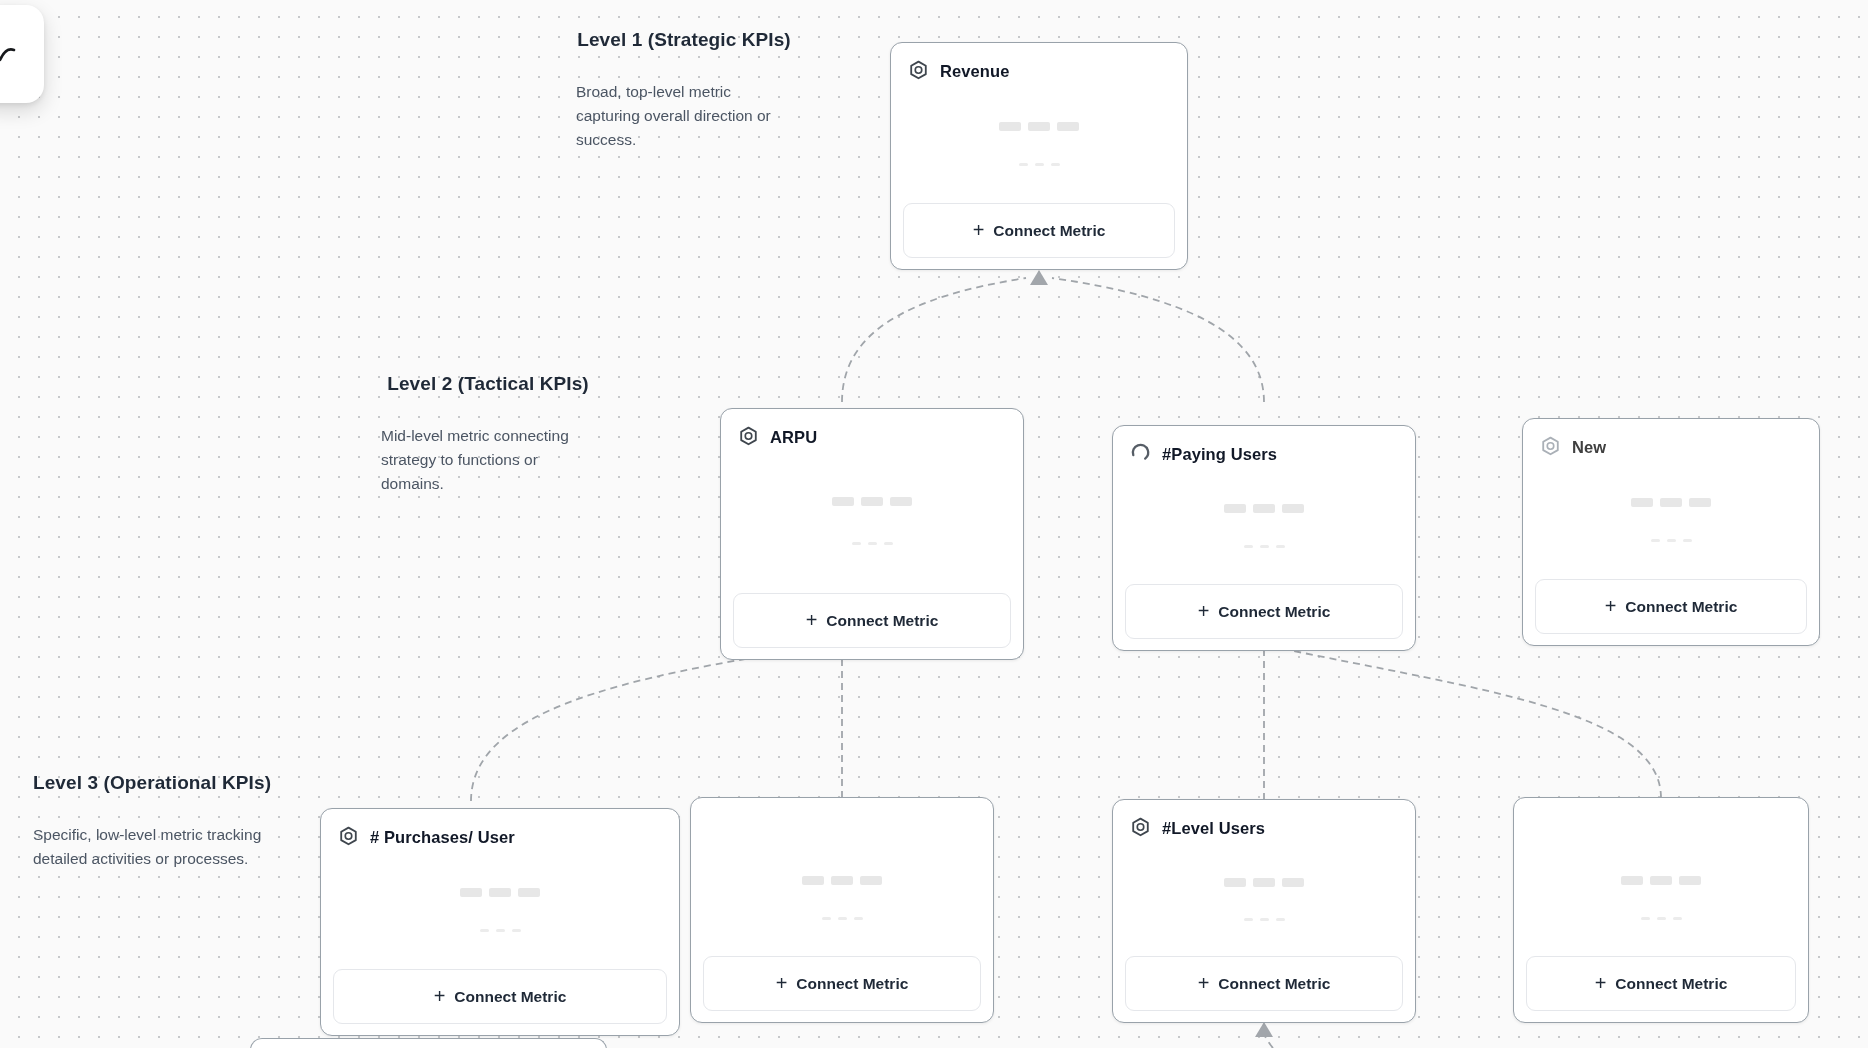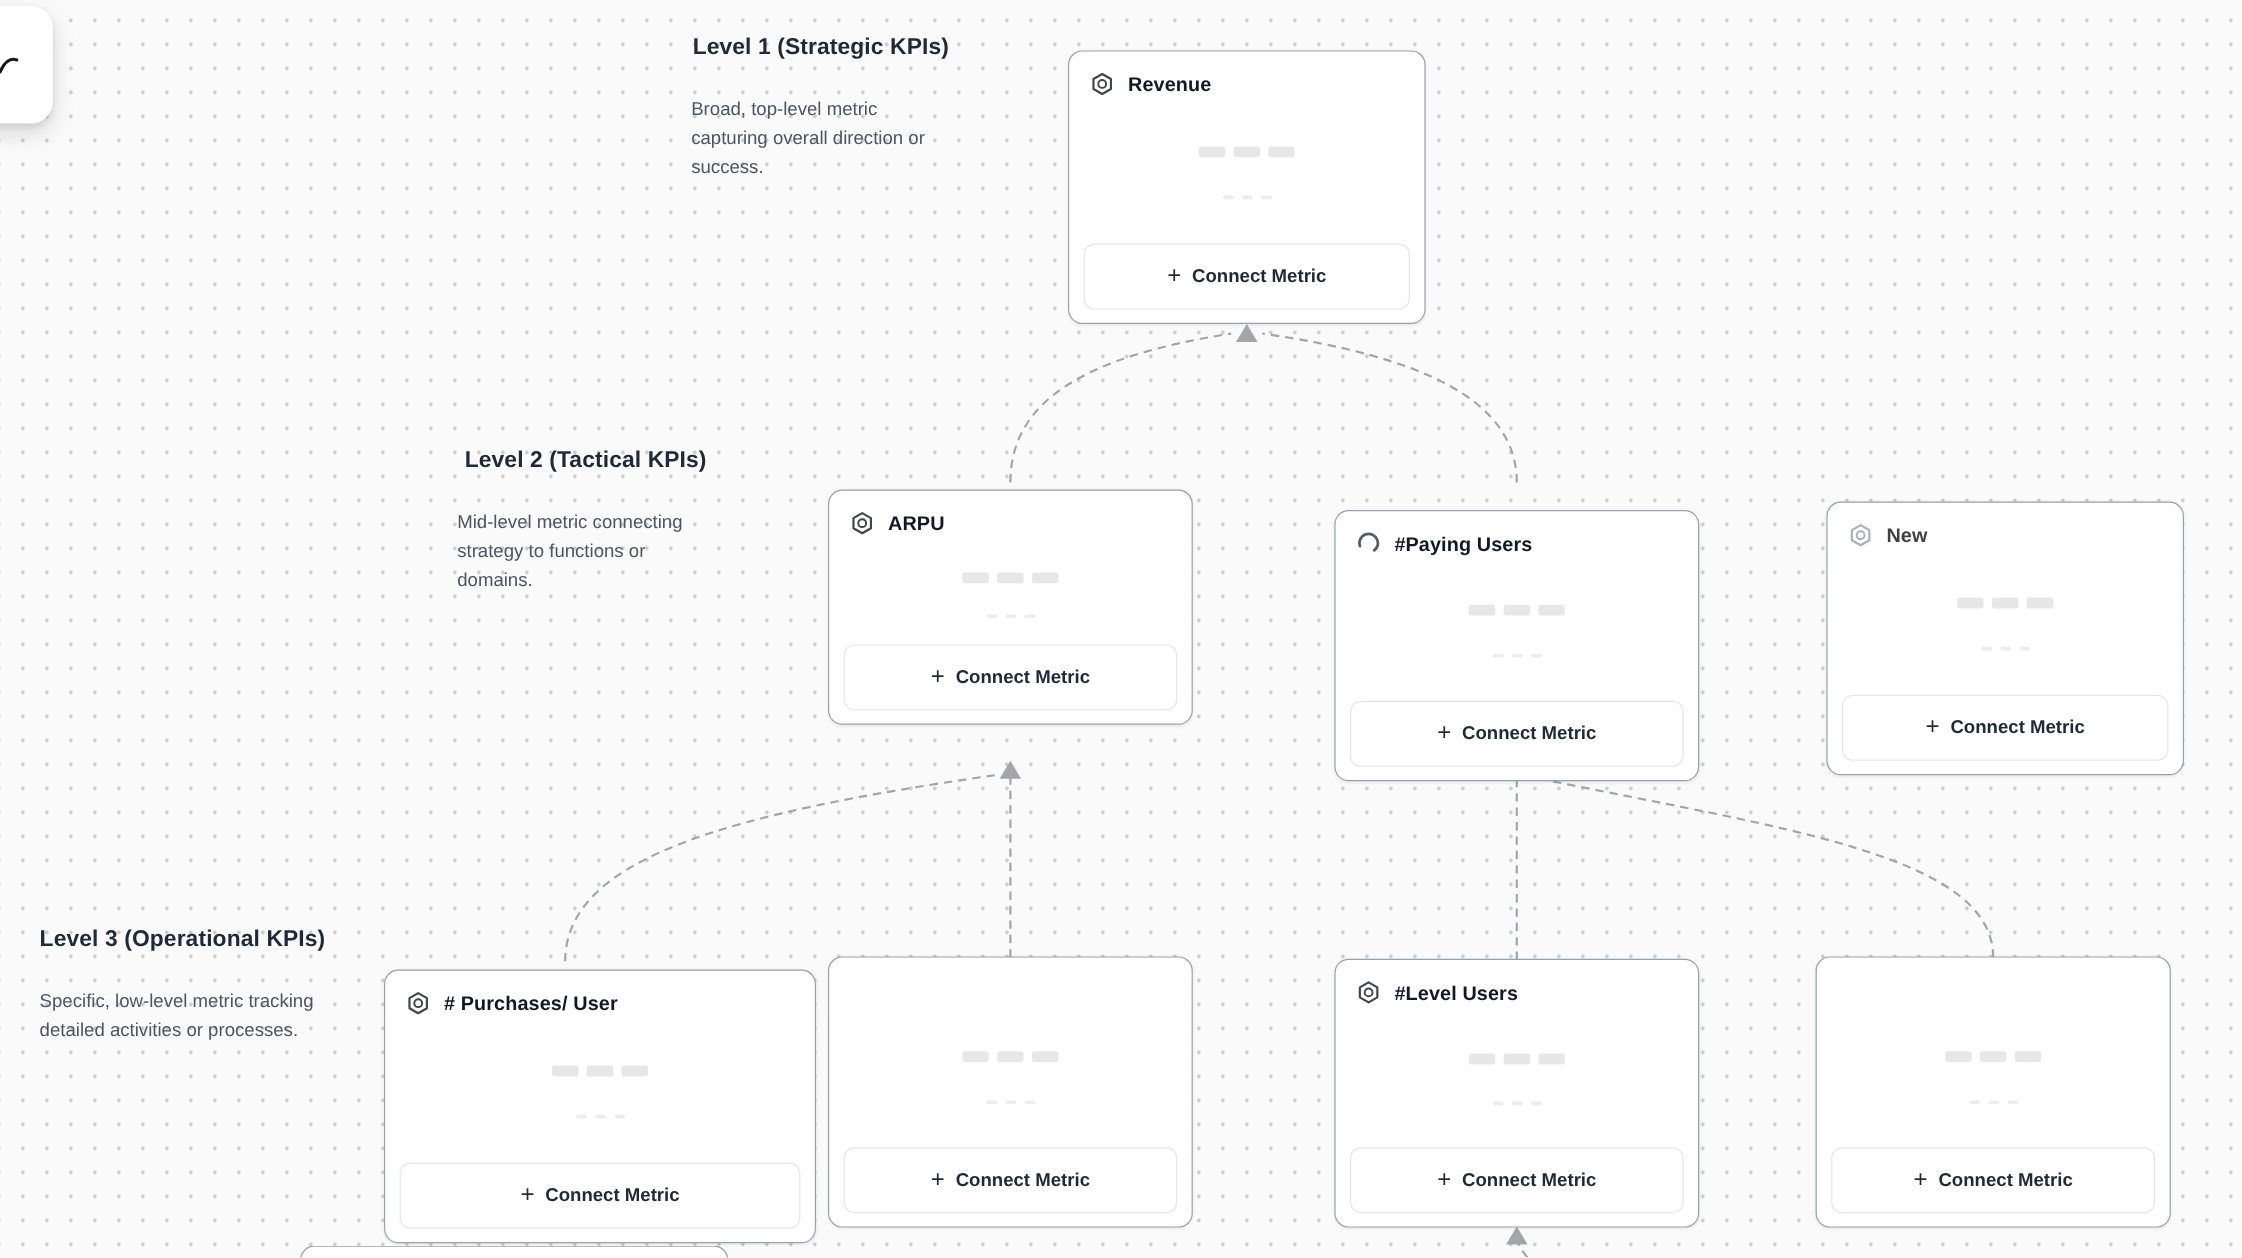--- a/index.html
+++ b/index.html
@@ -137,21 +137,21 @@
         <i></i>
         <i></i>
         <i></i>
       </div>
     <button class="connect">
       <span class="plus">+</span>
       <span>Connect Metric</span>
     </button>
   </div>
 
-  <div class="card" style="left:690px;top:408px;width:304px;height:196px">
+  <div class="card" style="left:720px;top:408px;width:304px;height:252px">
     <div class="card-head">
       <svg class="m-icon" viewBox="0 0 24 24">
         <path d="M12 2.6l7.6 4.35v8.7L12 20 4.4 15.65v-8.7z" fill="none" stroke="#3f464e" stroke-width="1.9" stroke-linejoin="round" transform="translate(0,1.2)"></path>
         <circle cx="12" cy="12.5" r="3.4" fill="none" stroke="#3f464e" stroke-width="1.7"></circle>
       </svg>
       <span class="card-title">ARPU</span>
     </div>
     <div class="sk-row1">
         <i></i>
         <i></i>

